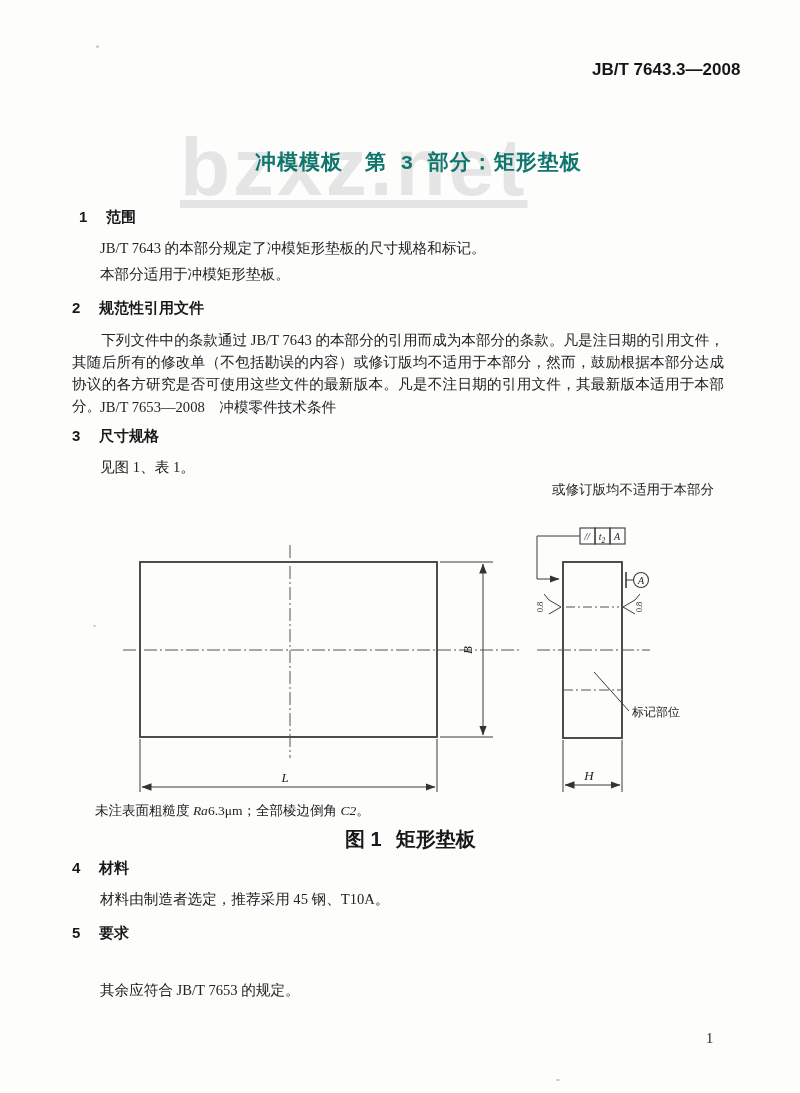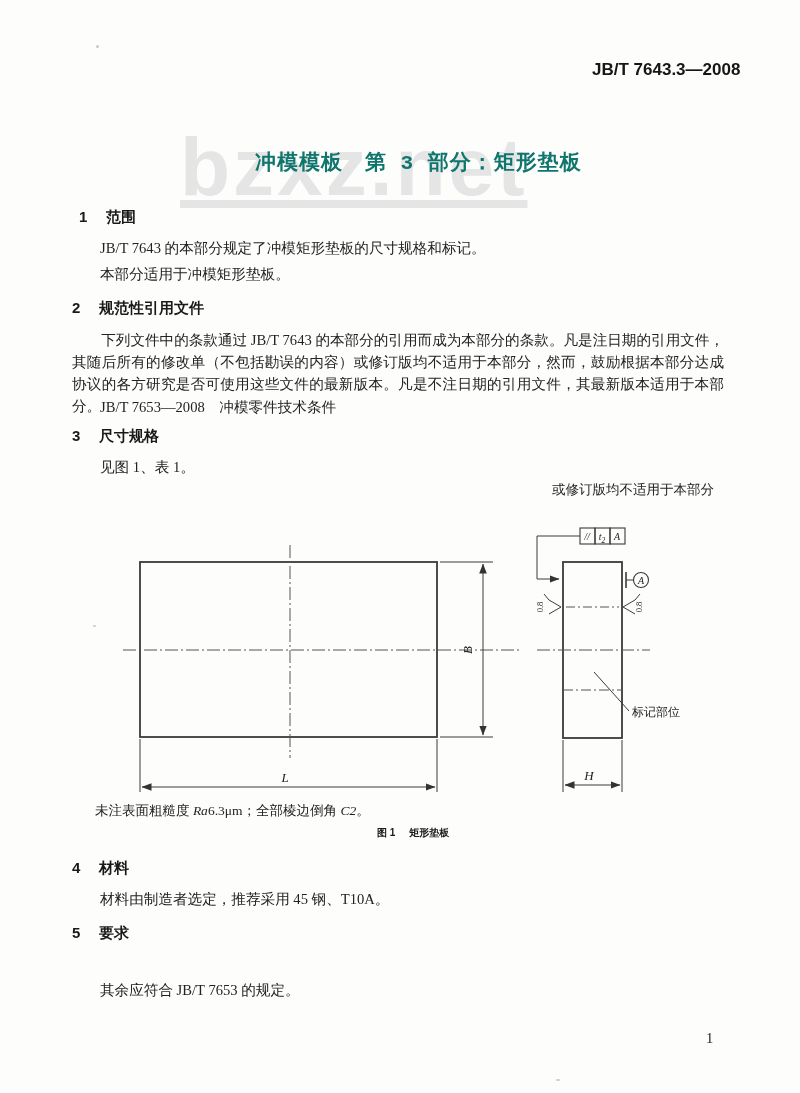--- a/index.html
+++ b/index.html
@@ -31,21 +31,21 @@
   .sec-heading .h-num{display:inline-block;width:27px;}
   .body-text{
     font-size:14.6px;line-height:22px;color:#222;z-index:2;margin:0;white-space:nowrap;
   }
   .para{
     width:652px;text-align:justify;text-indent:2em;white-space:normal;
   }
   .fig-note{font-size:13.5px;color:#222;z-index:2;white-space:nowrap;}
   .fig-caption{
     font-family:"Liberation Sans","DejaVu Sans",sans-serif;
-    font-weight:bold;font-size:10px;color:#191919;z-index:2;white-space:nowrap;margin-left:32px;
+    font-weight:bold;font-size:20px;color:#191919;z-index:2;white-space:nowrap;
   }
   .fig-caption .gap{display:inline-block;width:14px;}
   .page-num{font-size:14.5px;color:#222;z-index:2;}
   .speck{background:#c9c9c9;border-radius:50%;z-index:1;}
   svg text{font-family:"Liberation Serif","DejaVu Serif",serif;}
   sub.tol{font-size:10px;}
   i{font-style:italic;}
 </style>
 </head>
 <body>

